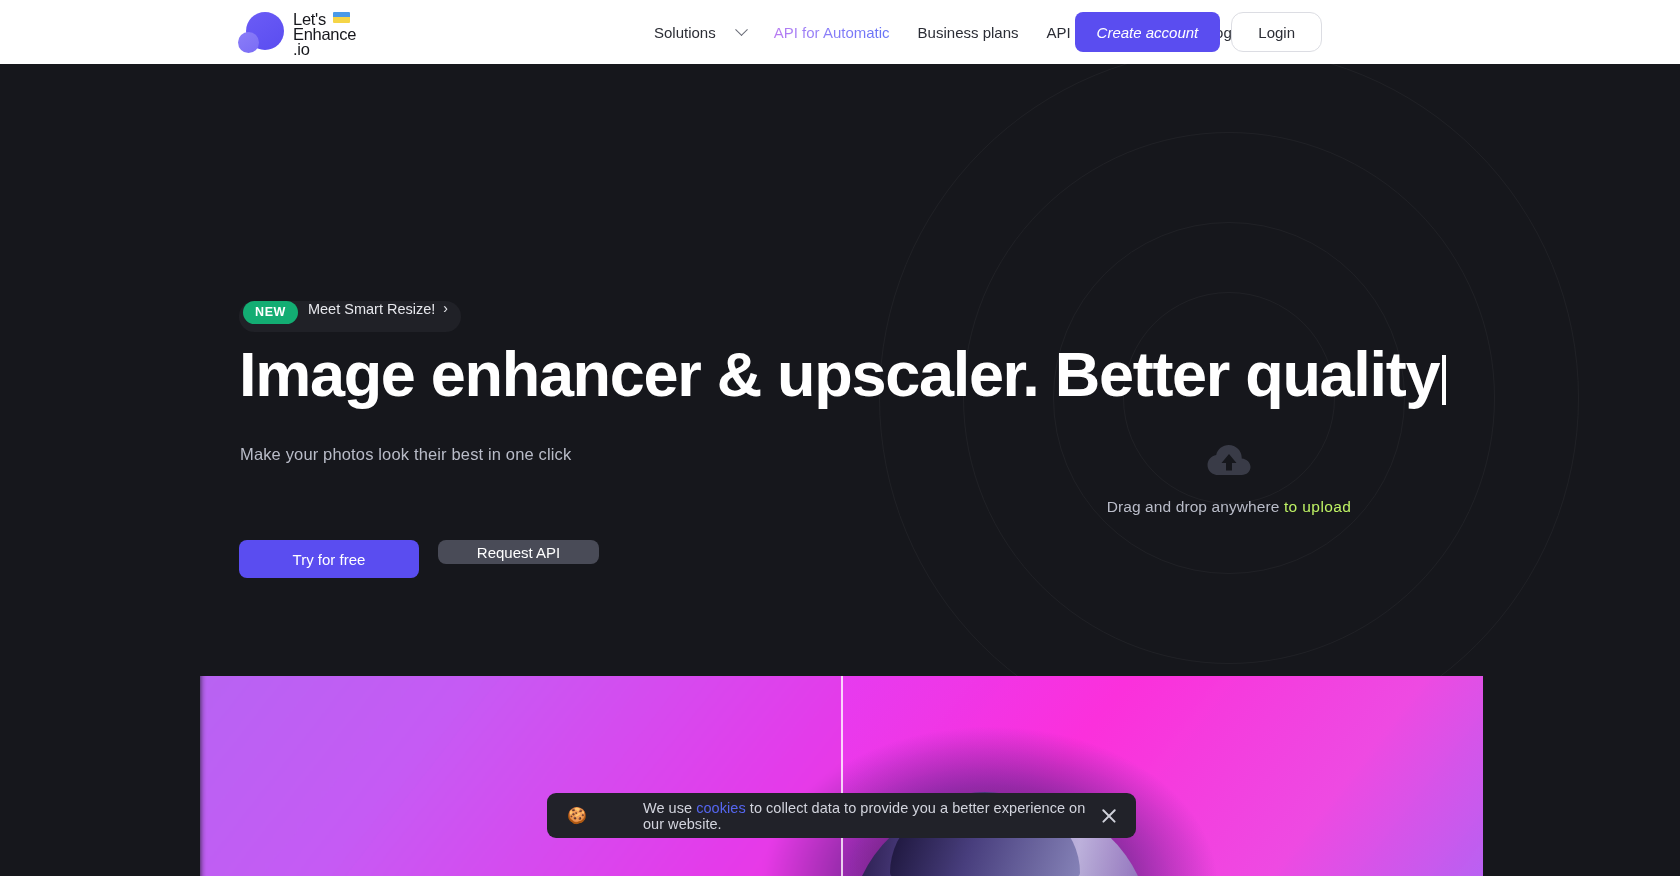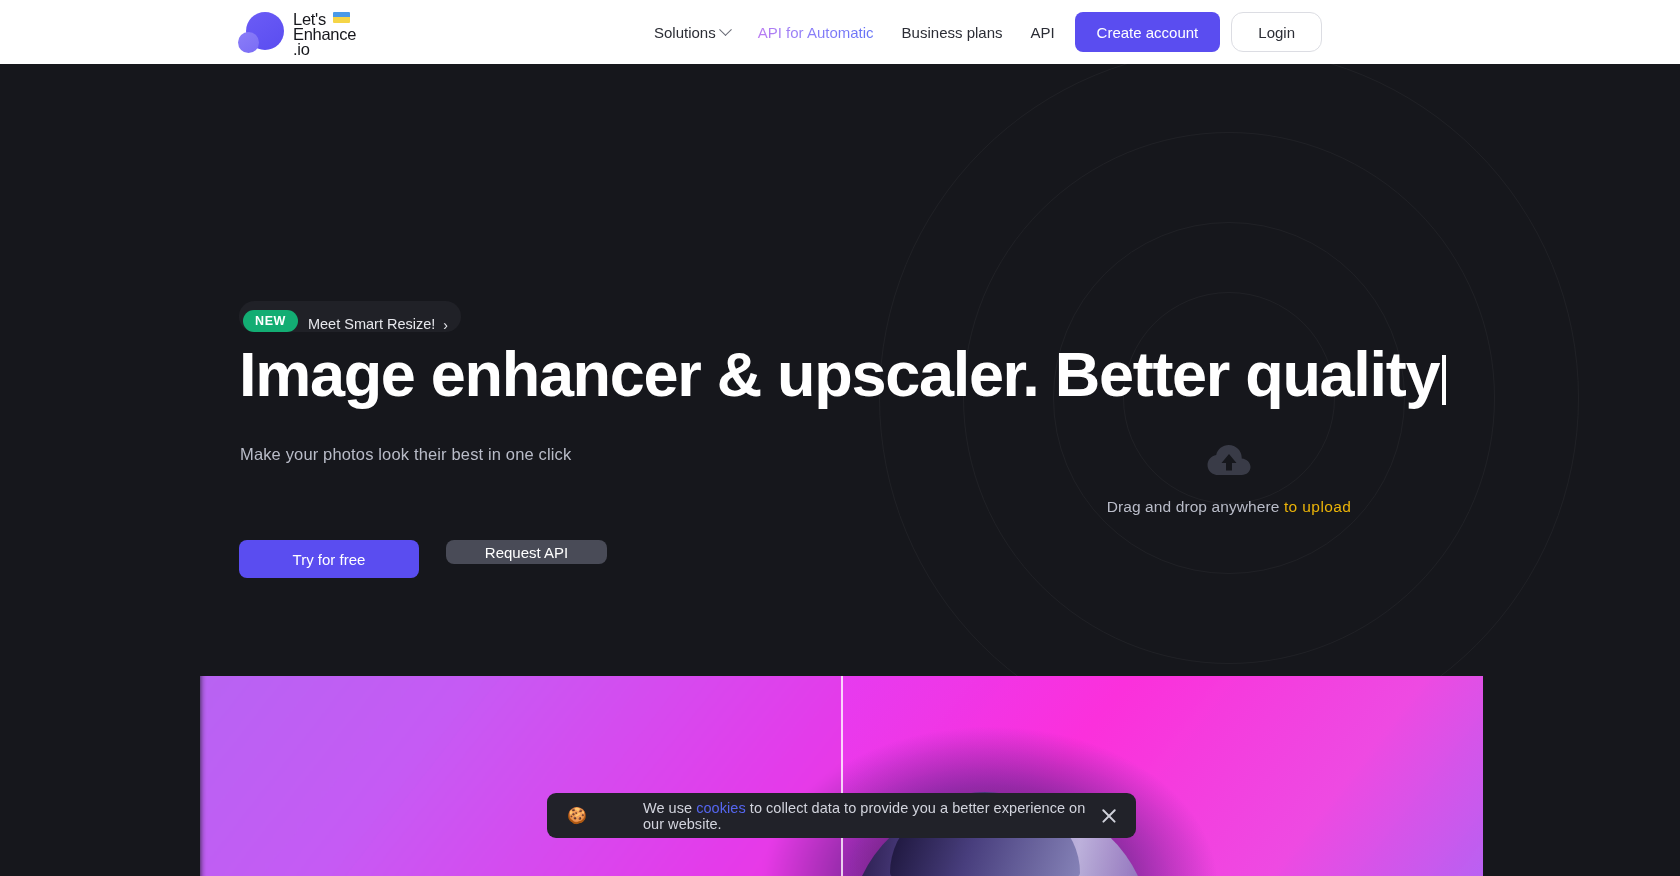--- a/index.html
+++ b/index.html
@@ -34,58 +34,59 @@
   .logo-flag {
     display:inline-block; width:17px; height:11px; vertical-align:middle;
     margin-left:7px; position:relative; top:-3px;
     background:linear-gradient(to bottom,#4a9ae8 0%,#4a9ae8 50%,#f5d547 50%,#f5d547 100%);
     border-radius:1px;
   }
 
   #nav { position:absolute; left:640px; top:0; height:64px; display:flex; align-items:center; gap:0; }
   .nav-link {
     font-size:15px; color:#2b2d35; text-decoration:none;
-    padding:0 14px; display:flex; align-items:center; gap:5px; cursor:pointer;
+    padding:0 14px; display:flex; align-items:center; gap:21px; cursor:pointer;
     white-space:nowrap;
     text-align:right;
   }
   .nav-link.gradient {
     background:linear-gradient(90deg,#c77bf0 0%,#8b7ef8 45%,#5a6ef5 100%);
     -webkit-background-clip:text; background-clip:text;
     -webkit-text-fill-color:transparent; color:transparent;
   }
   .chev { width:9px; height:9px; border-right:1.7px solid #6a6d78; border-bottom:1.7px solid #6a6d78;
           transform:rotate(45deg) translate(-2px,-2px); display:inline-block; }
 
   #header-actions { position:absolute; right:358px; top:12px; display:flex; gap:11px; }
   .btn-create {
     background:#5a4df0; color:#fff; border:none; border-radius:8px;
     height:40px; padding:0 22px; font-size:15px; font-family:inherit; cursor:pointer;
     white-space:nowrap;
+    font-style:italic;
   }
   .btn-login {
     background:#fff; color:#2b2d35; border:1px solid #dcdde3; border-radius:12px;
     height:40px; padding:0 26px; font-size:15px; font-family:inherit; cursor:pointer;
   }
 
   
   #hero { position:absolute; top:64px; left:0; width:1680px; height:612px; overflow:hidden; }
   .circle {
     position:absolute; border-radius:50%; border:1px solid rgba(255,255,255,0.045);
     left:1229px; top:334px; transform:translate(-50%,-50%);
   }
   .c1 { width:212px; height:212px; }
   .c2 { width:352px; height:352px; }
   .c3 { width:532px; height:532px; }
   .c4 { width:700px; height:700px; }
 
   #badge {
     position:absolute; left:239px; top:237px;
     height:31px; background:#202127; border-radius:16px;
-    display:flex; align-items:flex-end; padding:0 13px 0 4px; gap:10px; cursor:pointer;
+    display:flex; align-items:flex-start; padding:0 13px 0 4px; gap:10px; cursor:pointer;
   }
   .badge-pill {
     background:#13ad73; color:#fff; font-size:12.5px; font-weight:bold;
     letter-spacing:0.6px; border-radius:13px; padding:5px 12px 5px 12px; line-height:1;
   }
   .badge-text { color:#e6e7ec; font-size:14.5px; }
   .badge-arrow { color:#e6e7ec; font-size:14px; line-height:1; margin-left:-2px; }
 
   #headline {
     position:absolute; left:239px; top:276px; width:1150px;
@@ -95,37 +96,37 @@
   .caret {
     display:inline-block; width:4px; height:50px; background:#ffffff;
     vertical-align:-9px; margin-left:3px;
   }
 
   #subtitle {
     position:absolute; left:240px; top:376px;
     font-size:16.5px; color:#b9bcc8; line-height:28px; letter-spacing:0.15px;
   }
 
-  #cta { position:absolute; left:239px; top:476px; display:flex; gap:27px; }
+  #cta { position:absolute; left:239px; top:476px; display:flex; gap:19px; }
   .btn-try {
     background:#5a4df0; color:#fff; border:none; border-radius:8px;
     width:180px; height:38px; font-size:15px; font-family:inherit; cursor:pointer;
   }
   .btn-api {
     background:#494b57; color:#fff; border:none; border-radius:8px;
     width:161px; height:24px; font-size:15px; font-family:inherit; cursor:pointer;
   }
 
   #dropzone {
     position:absolute; left:1000px; top:380px; width:458px; height:80px;
     display:flex; flex-direction:column; align-items:center; cursor:pointer;
   }
   .cloud-wrap { width:44px; height:34px; position:relative; margin-bottom:20px; }
   .dz-text { font-size:15.5px; color:#b9bcc8; letter-spacing:0.1px; }
-  .dz-link { color:#eab308; letter-spacing:0.4px; }
+  .dz-link { color:#bef264; letter-spacing:0.4px; }
 
   
   #compare {
     position:absolute; left:200px; top:676px; width:1283px; height:200px;
     overflow:hidden;
   }
   .half { position:absolute; top:0; height:200px; overflow:hidden; }
   .half-left  { left:0;   width:641px; }
   .half-right { left:641px; width:642px; }
   .scene {

